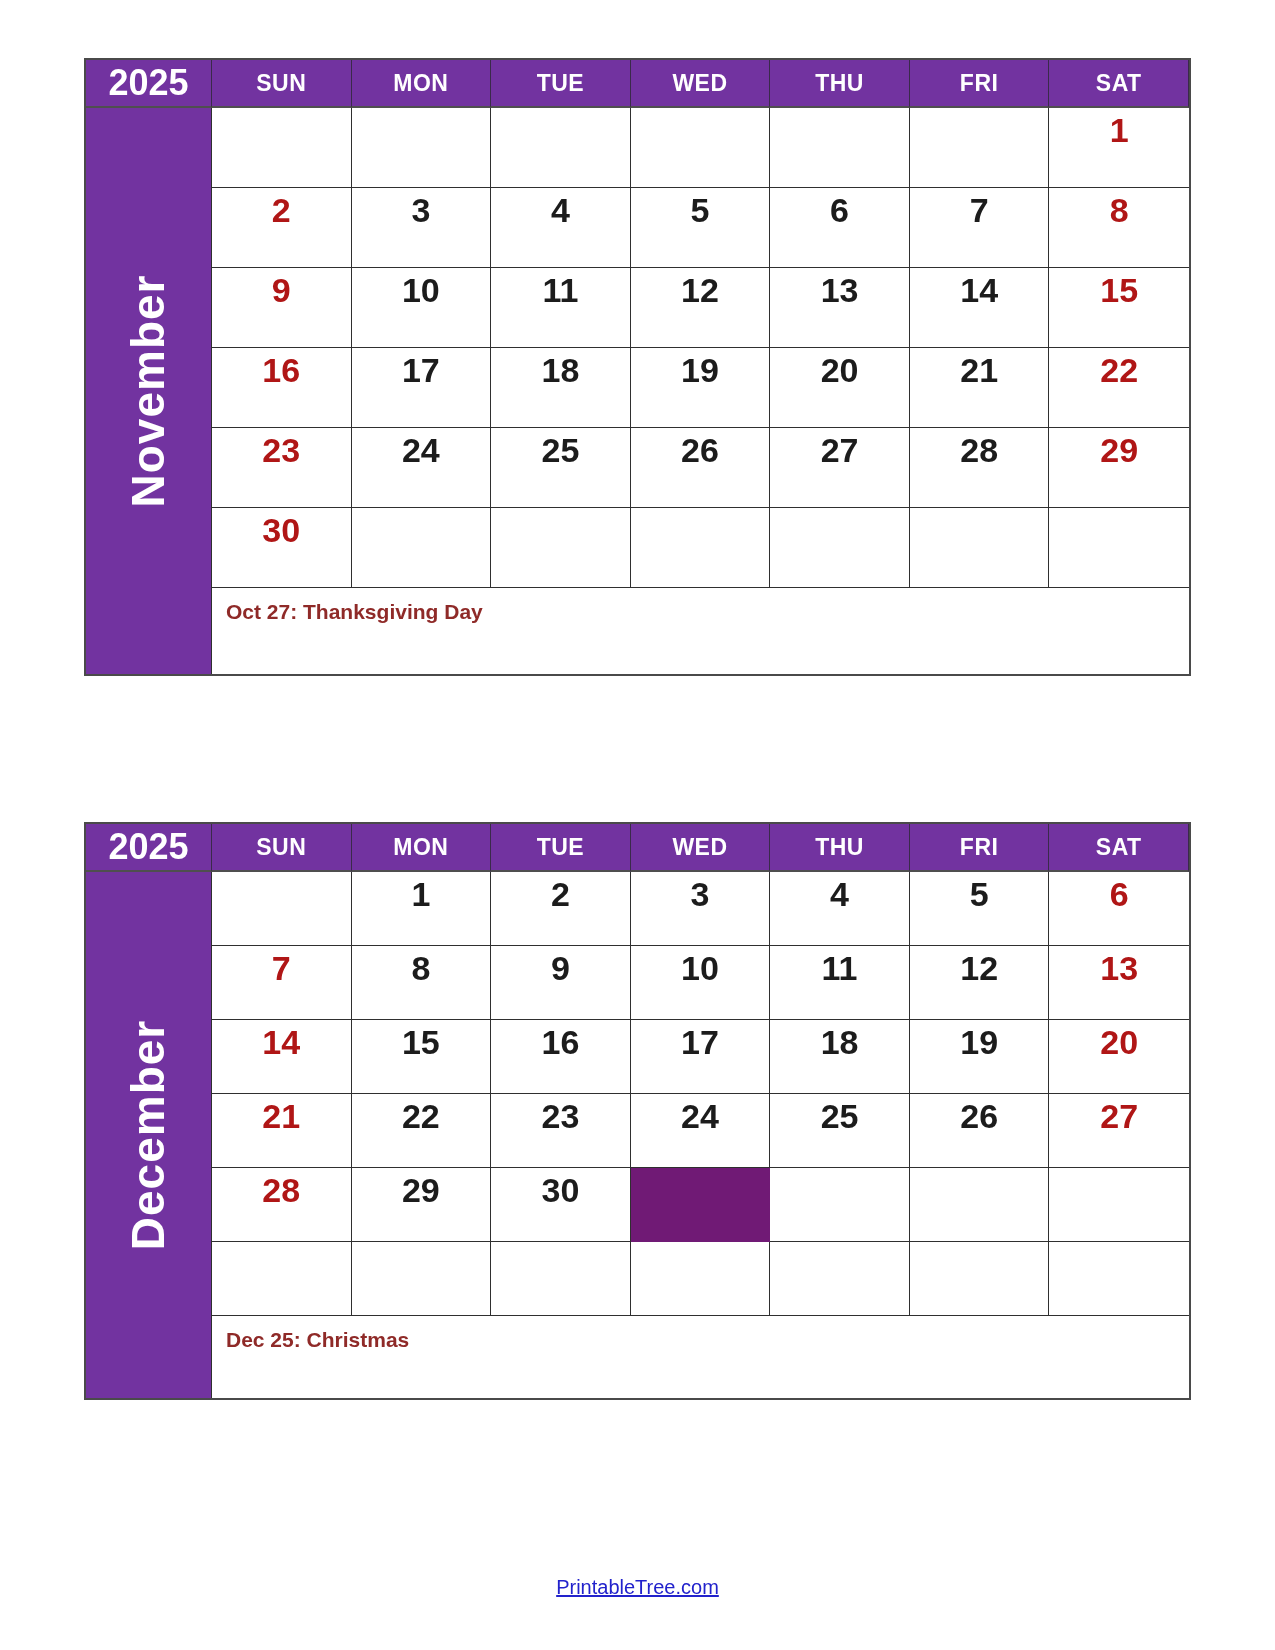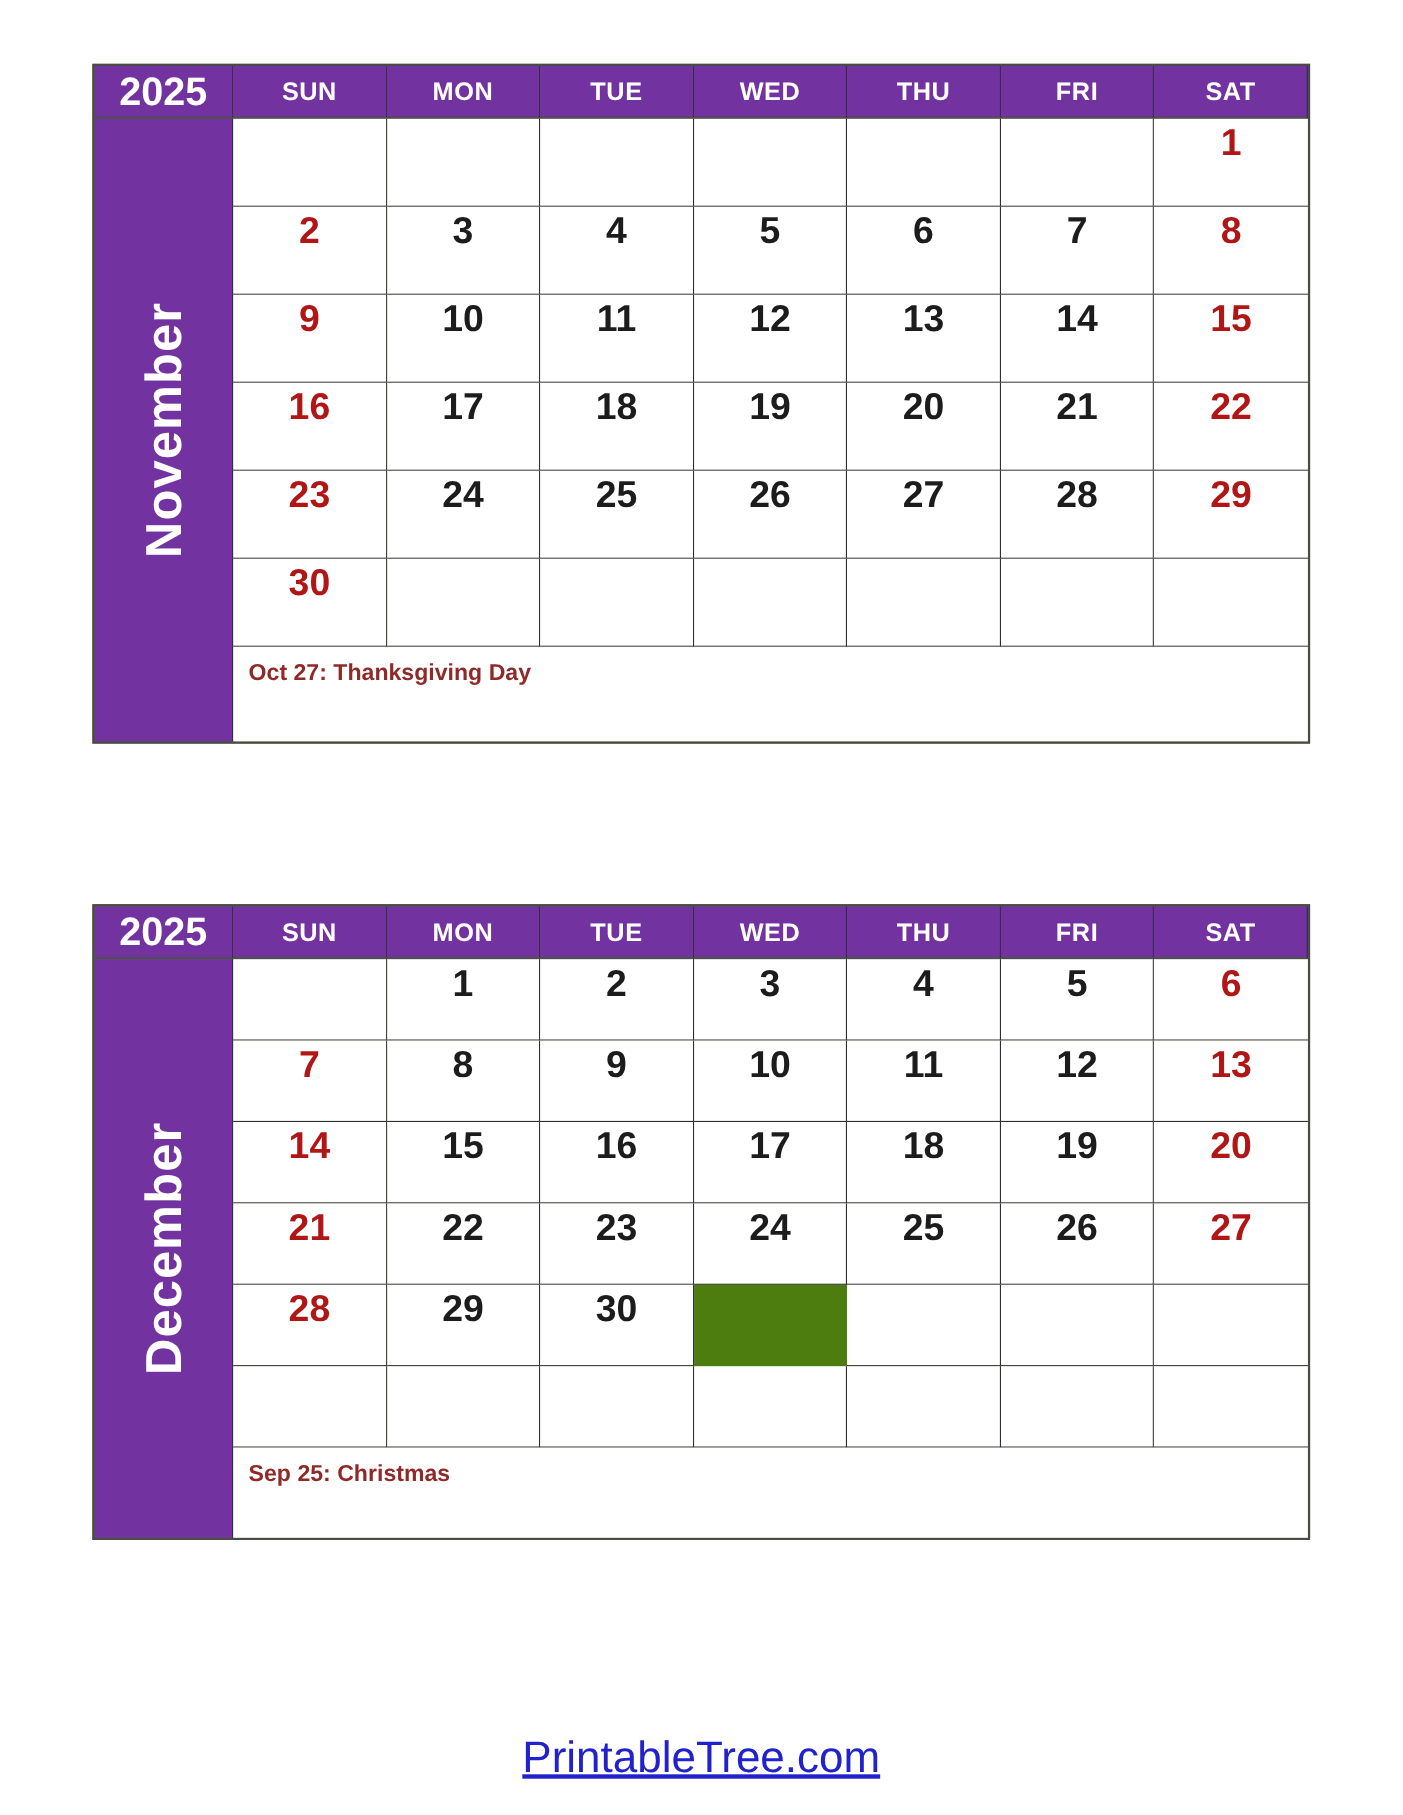--- a/index.html
+++ b/index.html
@@ -10,21 +10,21 @@
     font-family: "Liberation Sans", sans-serif;
   }
   .page { width: 1275px; height: 1650px; position: relative; }
 
   .calendar {
     display: grid;
     width: 1107px;
     margin-left: 84px;
     border: 2px solid #4a4a4a;
     grid-template-columns: 126px repeat(7, 1fr);
-    background: #4d7c0f;
+    background: #701a75;
   }
   .calendar.nov { margin-top: 58px; grid-template-rows: 48px repeat(6, 80px) 86px; }
   .calendar.dec { margin-top: 146px; grid-template-rows: 48px repeat(6, 74px) 82px; }
 
   .year-cell {
     grid-column: 1; grid-row: 1;
     background: #7233A0;
     color: #ffffff;
     font-weight: bold;
     font-size: 36px;
@@ -83,21 +83,21 @@
     font-weight: bold;
     font-size: 21px;
     line-height: 1.5;
     background: #ffffff;
   }
 
   .footer { text-align: center; margin-top: 176px; }
   .footer a {
     color: #2222CC;
     text-decoration: underline;
-    font-size: 40px;
+    font-size: 20px;
     cursor: pointer;
   }
 </style>
 </head>
 <body>
 
 <div class="page">
 
   <div class="calendar nov">
     <div class="year-cell">2025</div>
@@ -207,21 +207,21 @@
       <div class="day-cell" style="grid-area: 6 / 7;"></div>
       <div class="day-cell weekend col7" style="grid-area: 6 / 8;"></div>
       <div class="day-cell weekend" style="grid-area: 7 / 2;"></div>
       <div class="day-cell" style="grid-area: 7 / 3;"></div>
       <div class="day-cell" style="grid-area: 7 / 4;"></div>
       <div class="day-cell" style="grid-area: 7 / 5;"></div>
       <div class="day-cell" style="grid-area: 7 / 6;"></div>
       <div class="day-cell" style="grid-area: 7 / 7;"></div>
       <div class="day-cell weekend col7" style="grid-area: 7 / 8;"></div>
       <div class="holiday-cell">
-      <div>Sep 25: Christmas</div>
+      <div>Dec 25: Christmas</div>
     </div>
   </div>
 
   <div class="footer">
     <a>PrintableTree.com</a>
   </div>
 
 </div>
 
 </body></html>

